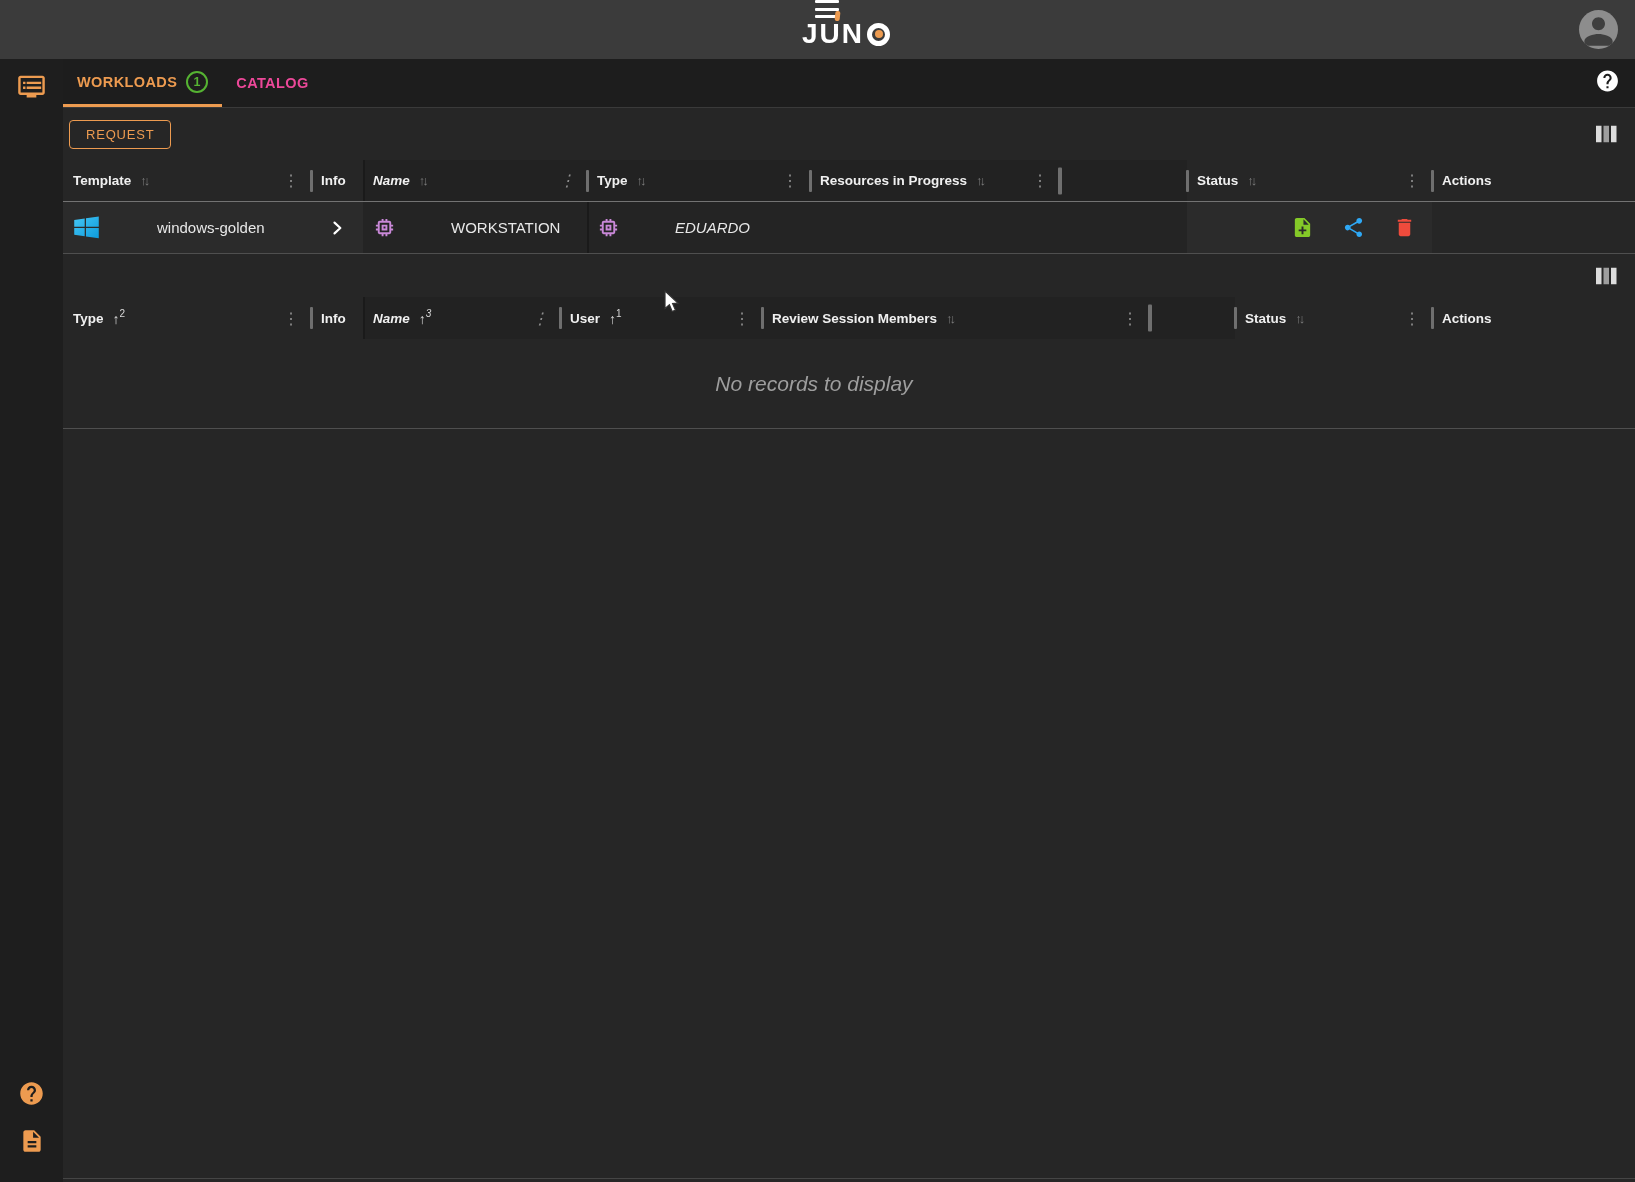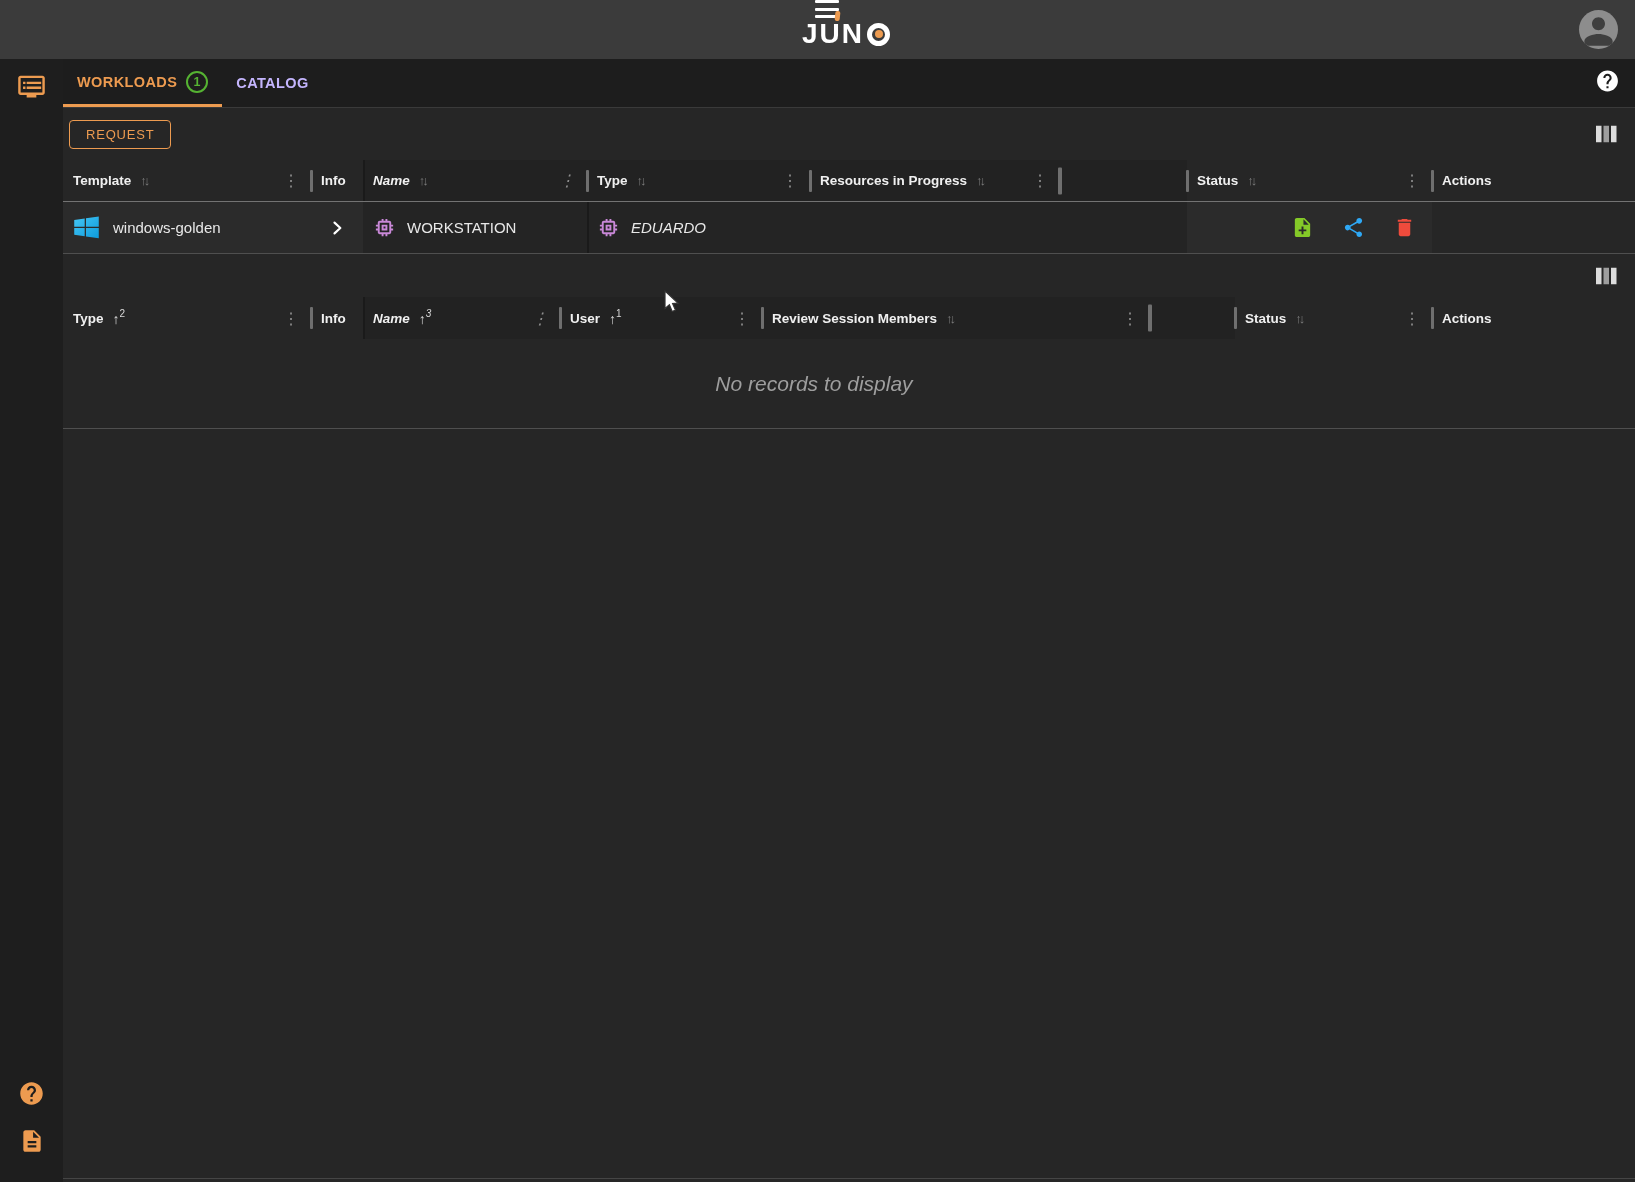--- a/index.html
+++ b/index.html
@@ -22,21 +22,21 @@
   .sidebar .spacer { flex:1; }
   .side-btn { width:30px; height:30px; display:flex; align-items:center; justify-content:center; cursor:pointer; }
   .sidebar .bottom-group { display:flex; flex-direction:column; align-items:center; gap:18px; margin-bottom:26px; }
 
   
   .main { position:absolute; left:63px; top:59px; width:1572px; height:1123px; background:#262626; }
 
   .tabbar { height:49px; background:#1d1d1d; border-bottom:1px solid #3a3a3a; display:flex; align-items:stretch; position:relative;text-align:center; }
   .tab { display:flex; align-items:center; padding:0 14px; font-size:14.5px; font-weight:bold; letter-spacing:0.4px; cursor:pointer; }
   .tab.active { color:#ED9B50; border-bottom:3px solid #ED9B50; }
-  .tab.inactive { color:#c4b5fd; }
+  .tab.inactive { color:#ec4899; }
   .tab-badge { margin-left:9px; width:22px; height:22px; border:2px solid #55b332; border-radius:50%; color:#55b332; font-size:12.5px; display:flex; align-items:center; justify-content:center; }
   .tab-help { position:absolute; right:15px; top:50%; transform:translateY(-50%); cursor:pointer; }
 
   .toolbar { height:52px; display:flex; align-items:center; position:relative; }
   .request-btn { margin-left:6px; height:29px; padding:0 16px; background:transparent; border:1px solid #ED9B50; border-radius:4px; color:#ED9B50; font-size:13px; letter-spacing:0.8px; font-family:"Liberation Sans",sans-serif; cursor:pointer; }
   .columns-btn { position:absolute; right:18px; top:50%; transform:translateY(-50%); cursor:pointer; display:flex; }
   .toolbar2 { height:43px; position:relative; }
 
   
   .grid1 { display:grid; grid-template-columns:248px 52px 224px 223px 250px 127px 245px 1fr; }
@@ -49,21 +49,21 @@
   .sort-both { color:#7d7d7d; font-size:13px; letter-spacing:-3px; font-weight:normal; }
   .sort-active { color:#d8d8d8; font-size:14px; font-weight:normal; }
   .sort-active sup { font-size:10px; position:relative; top:-1px; }
   .th .fill { flex:1; }
   .dots { color:#8f8f8f; font-size:16px; font-weight:normal; cursor:pointer; padding:0 2px; }
   .divider { position:absolute; right:-2px; top:50%; transform:translateY(-50%); width:3px; height:22px; background:#6f6f6f; border-radius:1px; z-index:2; }
   .divider.thick { height:27px; width:4px; }
   .thead.t1 { border-bottom:1px solid #737373; }
 
   .trow { height:52px; border-bottom:1px solid #4f4f4f; }
-  .td { position:relative; display:flex; align-items:center; padding:0 10px; color:#e8e8e8; font-size:15px; white-space:nowrap; }
+  .td { position:relative; display:flex; align-items:center; padding:0 10px; color:#e8e8e8; font-size:15px; white-space:nowrap;gap:44px; }
   .td.pin { background:#2b2b2b; }
   .td.scroll { background:#242424; }
   .td.first { padding-left:8px; }
   .pin-edge { box-shadow:inset 2px 0 0 #1a1a1a;font-style:italic; }
   .cell-icon { margin-right:11px; display:flex; }
   .chev-btn { margin:0 auto; display:flex; cursor:pointer; }
 
   .connect-btn { margin:0 auto; width:150px; height:29px; background:#77d226; border:none; border-radius:3px; color:#2b2b2b; font-size:13.5px; letter-spacing:1px; font-family:"Liberation Sans",sans-serif; font-weight:normal; cursor:pointer; box-shadow:0 1px 2px rgba(0,0,0,0.4); }
   .actions-cell { justify-content:flex-end; padding-right:16px; gap:28px; }
   .icon-btn { display:flex; cursor:pointer; }

